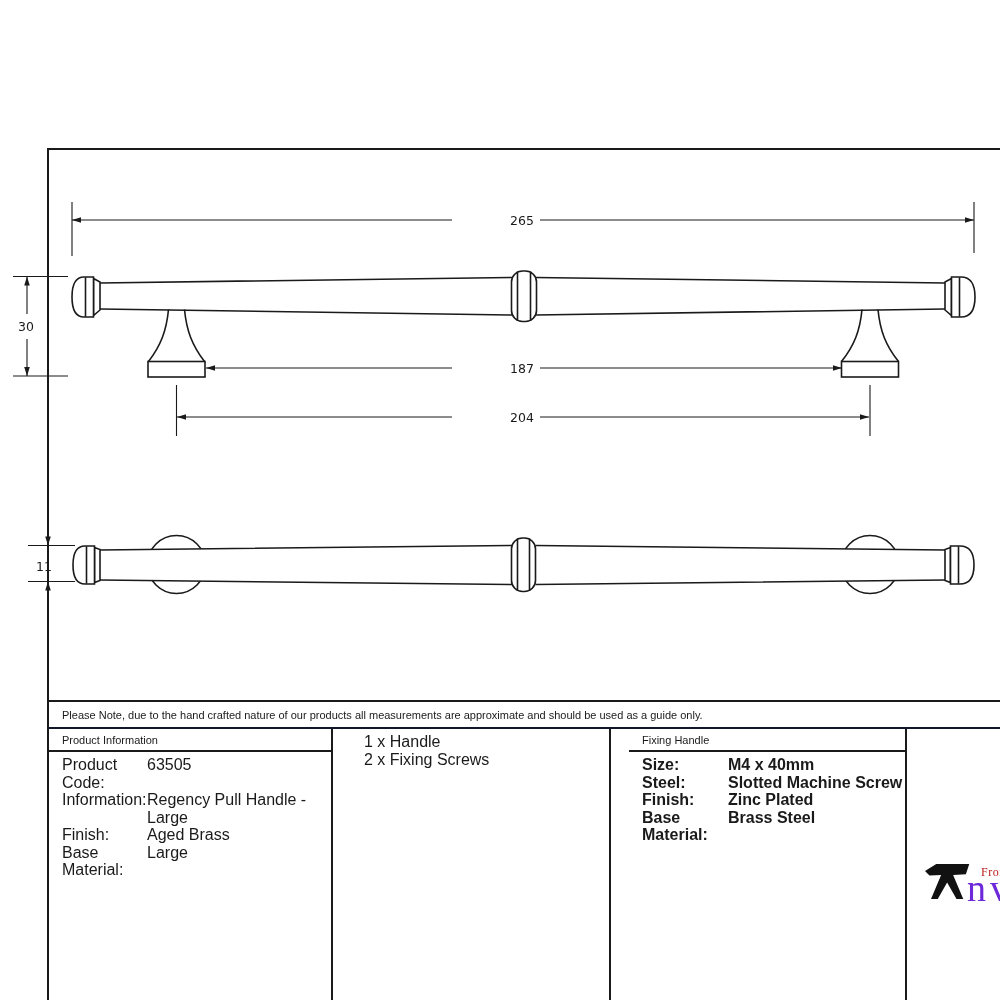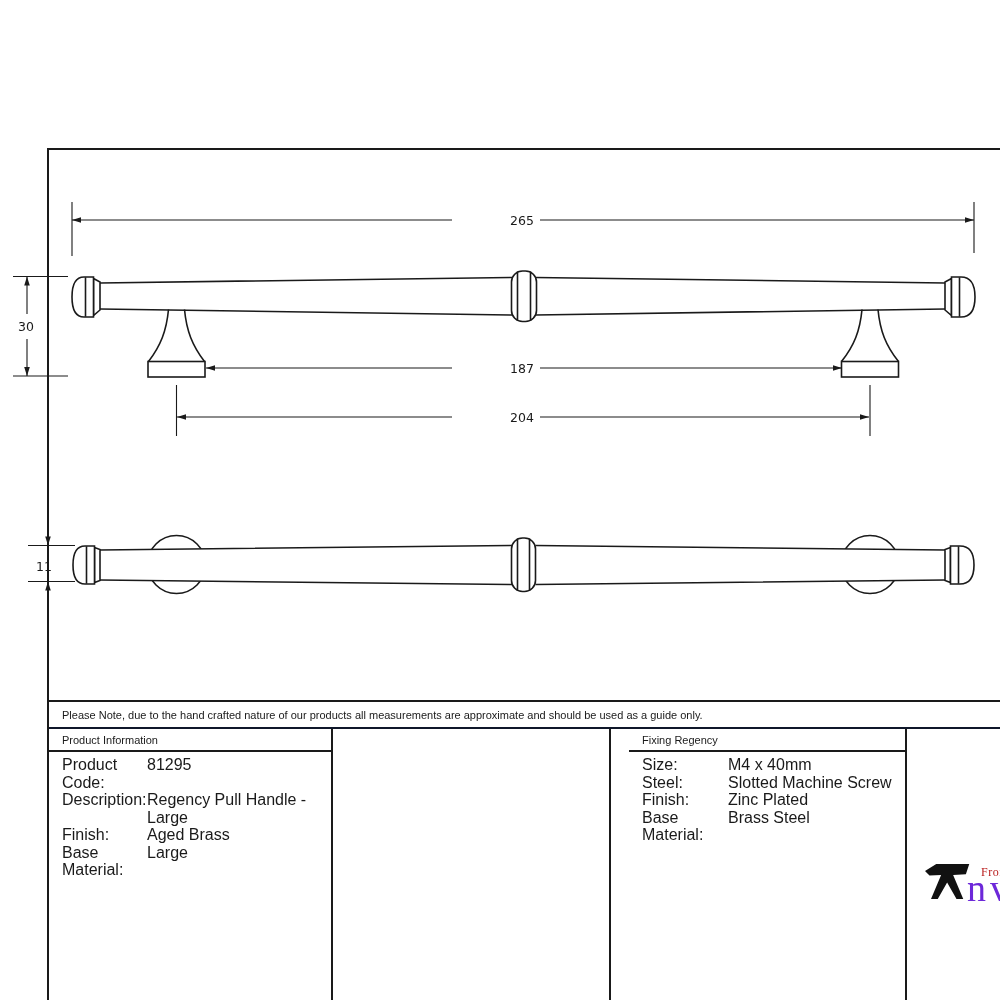--- a/index.html
+++ b/index.html
@@ -22,21 +22,21 @@
   .col{box-sizing:border-box;}
   .col1{width:284px;flex:0 0 284px;border-right:2px solid #1a1a1a;}
   .col2{width:260px;flex:0 0 260px;border-right:2px solid #1a1a1a;}
   .col3{width:278px;flex:0 0 278px;border-right:2px solid #1a1a1a;}
   .col4{flex:1;display:flex;align-items:center;justify-content:center;}
   .th{
     height:23px;box-sizing:border-box;border-bottom:2px solid #1a1a1a;
     display:flex;align-items:center;padding-left:13px;font-size:11px;
   }
   .tb{padding:4px 0 0 13px;font-size:16px;}
-  .col3 .tb{}
+  .col3 .tb{font-weight:bold;}
   .row{display:flex;line-height:17.5px;}
   .lbl{flex:0 0 85px;width:85px;}
   .col3 .lbl{flex:0 0 86px;width:86px;}
   .item{line-height:17.5px;}
   
   .logo{position:relative;width:138px;height:52px;}
   .logo .anvil-icon{position:absolute;left:0;top:2px;width:45px;height:41px;}
   .logo .nvil{
     position:absolute;left:42px;top:9px;font-family:Liberation Serif, serif;
     font-size:38px;line-height:1;letter-spacing:4px;color:#6d28d9;
@@ -161,42 +161,46 @@
     <span>Please Note, due to the hand crafted nature of our products all measurements are approximate and should be used as a guide only.</span>
   </div>
 
   <div class="spec-table">
 
     <div class="col col1">
       <div class="th">Product Information</div>
       <div class="tb">
         <div class="row">
           <span class="lbl">Product Code:</span>
-          <span class="val">81295</span>
-        </div>
-        <div class="row">
-          <span class="lbl">Description:</span>
+          <span class="val">63505</span>
+        </div>
+        <div class="row">
+          <span class="lbl">Information:</span>
           <span class="val">Regency Pull Handle - Large</span>
         </div>
         <div class="row">
           <span class="lbl">Finish:</span>
           <span class="val">Aged Brass</span>
         </div>
         <div class="row">
           <span class="lbl">Base Material:</span>
           <span class="val">Large</span>
         </div>
       </div>
     </div>
 
     <div class="col col2">
+      <div class="tb">
+        <div class="item">1 x Handle</div>
+        <div class="item">2 x Fixing Screws</div>
+      </div>
     </div>
 
     <div class="col col3">
-      <div class="th">Fixing Regency</div>
+      <div class="th">Fixing Handle</div>
       <div class="tb">
         <div class="row">
           <span class="lbl">Size:</span>
           <span class="val">M4 x 40mm</span>
         </div>
         <div class="row">
           <span class="lbl">Steel:</span>
           <span class="val">Slotted Machine Screw</span>
         </div>
         <div class="row">

